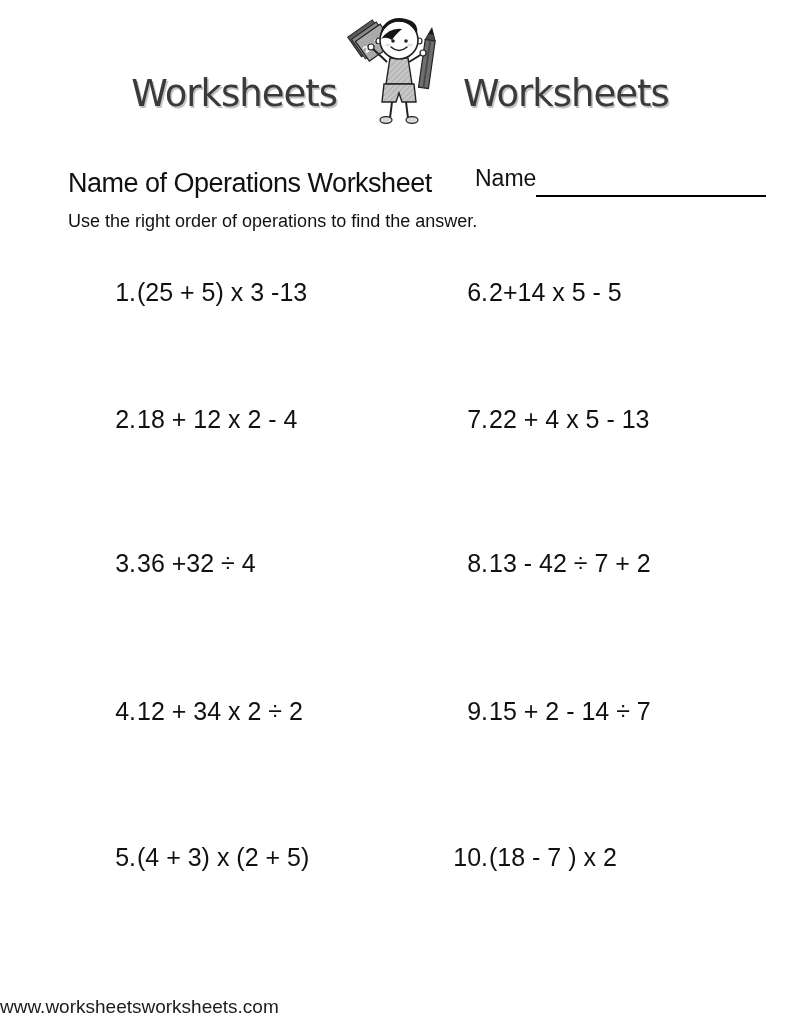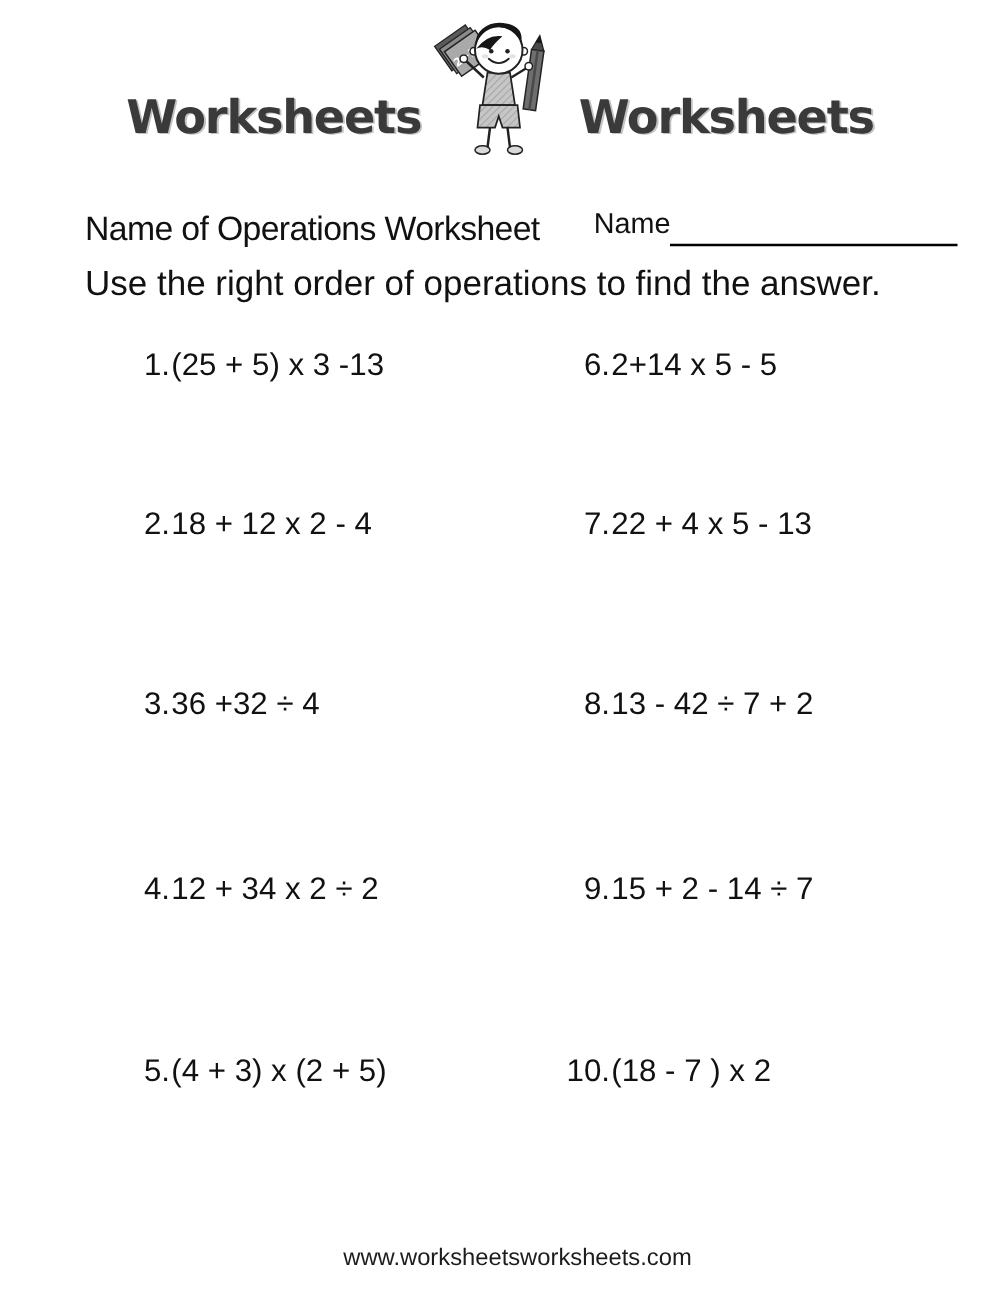--- a/index.html
+++ b/index.html
@@ -14,21 +14,21 @@
     overflow:hidden;
   }
   
   .logo-row {
     position:absolute; top:10px; left:0; right:0;
     display:flex; align-items:flex-end; justify-content:center;
     gap:4px;
   }
   .logo-word {
     font-family:"DejaVu Sans", sans-serif;
-    font-size:37px; font-weight:bold;
+    font-size:37px; font-weight:normal;
     color:#3a3a3a;
     letter-spacing:-1px;
     text-shadow:1.5px 1.5px 0 rgba(120,120,120,0.45);
     margin-bottom:16px;
     line-height:1;
   }
   .logo-character { width:118px; height:118px; flex:0 0 auto; }
   
   .page-title {
     position:absolute; left:68px; top:168px;
@@ -39,21 +39,21 @@
     position:absolute; left:475px; top:165px;
     font-size:23px; color:#111;
   }
   .name-line {
     position:absolute; left:536px; top:160px;
     width:230px; height:37px;
     border-bottom:2.5px solid #000;
   }
   .instruction {
     position:absolute; left:68px; top:211px;
-    font-size:28px; color:#111;
+    font-size:18px; color:#111;
   }
   
   .problem-row { position:absolute; left:0; right:0; }
   .row-0 { top:278px; }
   .row-1 { top:405px; }
   .row-2 { top:549px; }
   .row-3 { top:697px; }
   .row-4 { top:843px; }
   .problem {
     position:absolute; top:0;
@@ -61,22 +61,21 @@
     font-size:25px; color:#111;
     white-space:nowrap;
   }
   .problem.col-left  { left:88px;  }
   .problem.col-right { left:440px; }
   .problem .num  { width:48px; text-align:right; }
   .problem .expr { margin-left:1px; }
   
   .footer-url {
     position:absolute; left:0; right:0; top:996px;
-    text-align:center;
-    font-size:19px; color:#1c1c1c;padding-left:28px;
+    font-size:19px; color:#1c1c1c;
   }
 </style>
 </head>
 <body>
 
 <div class="page">
 
   <div class="logo-row">
     <span class="logo-word">Worksheets</span>
 

